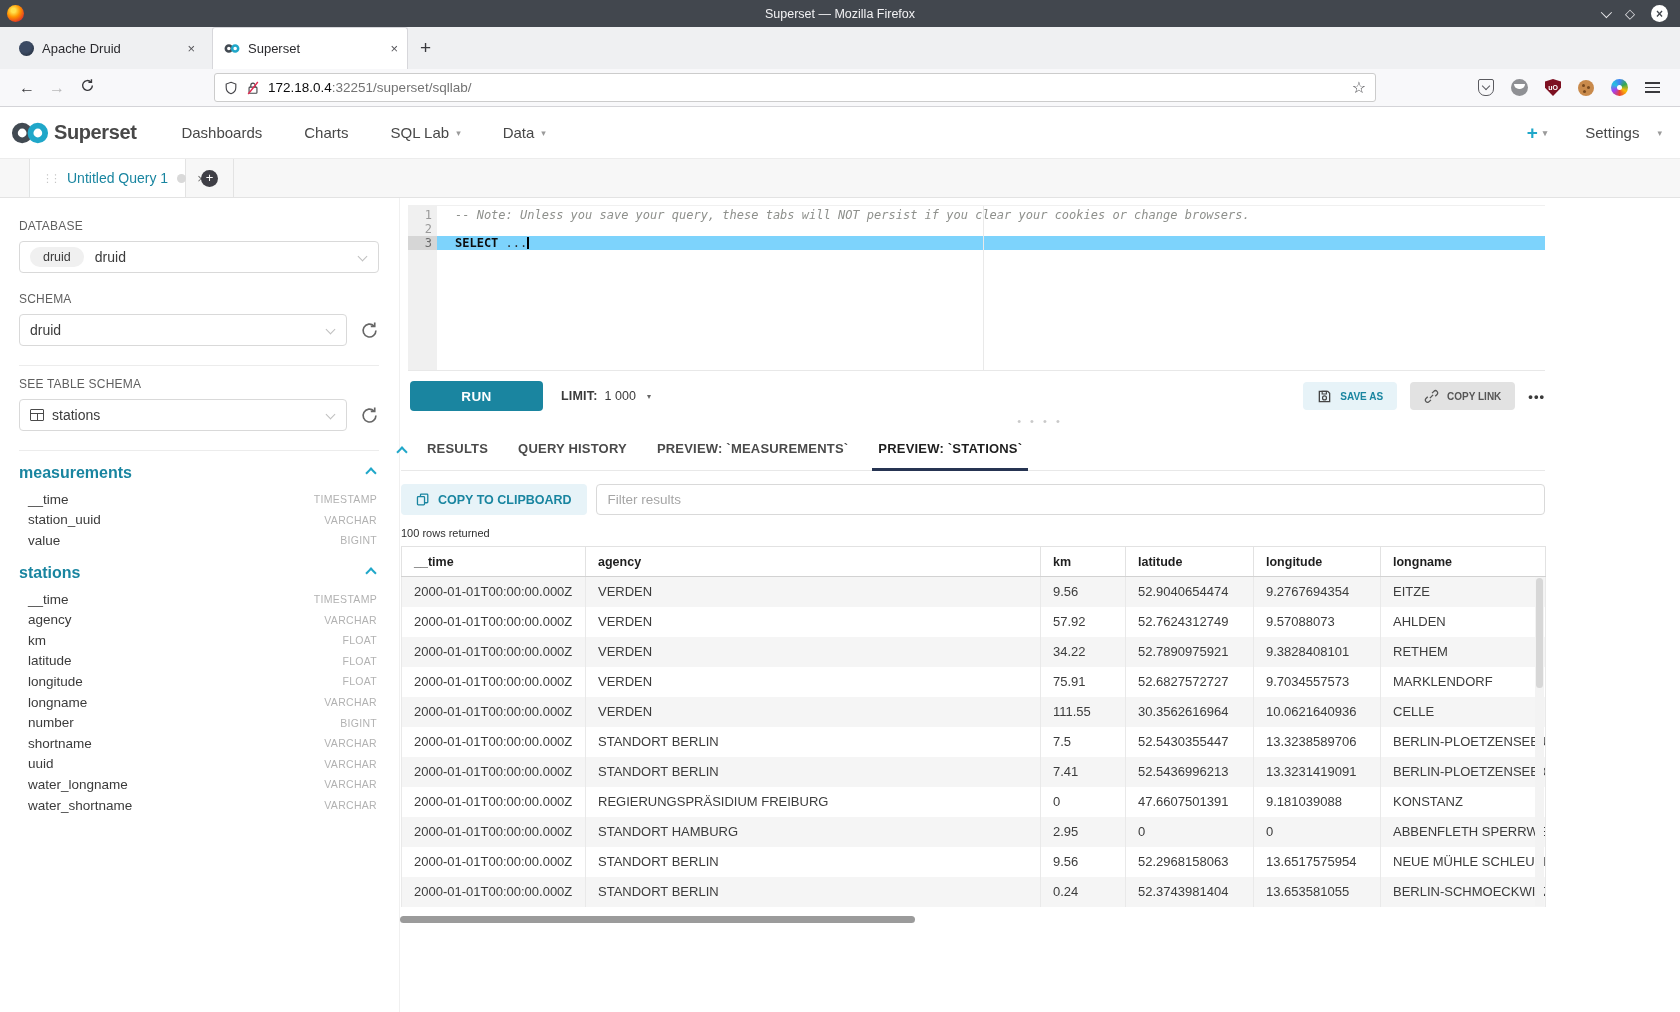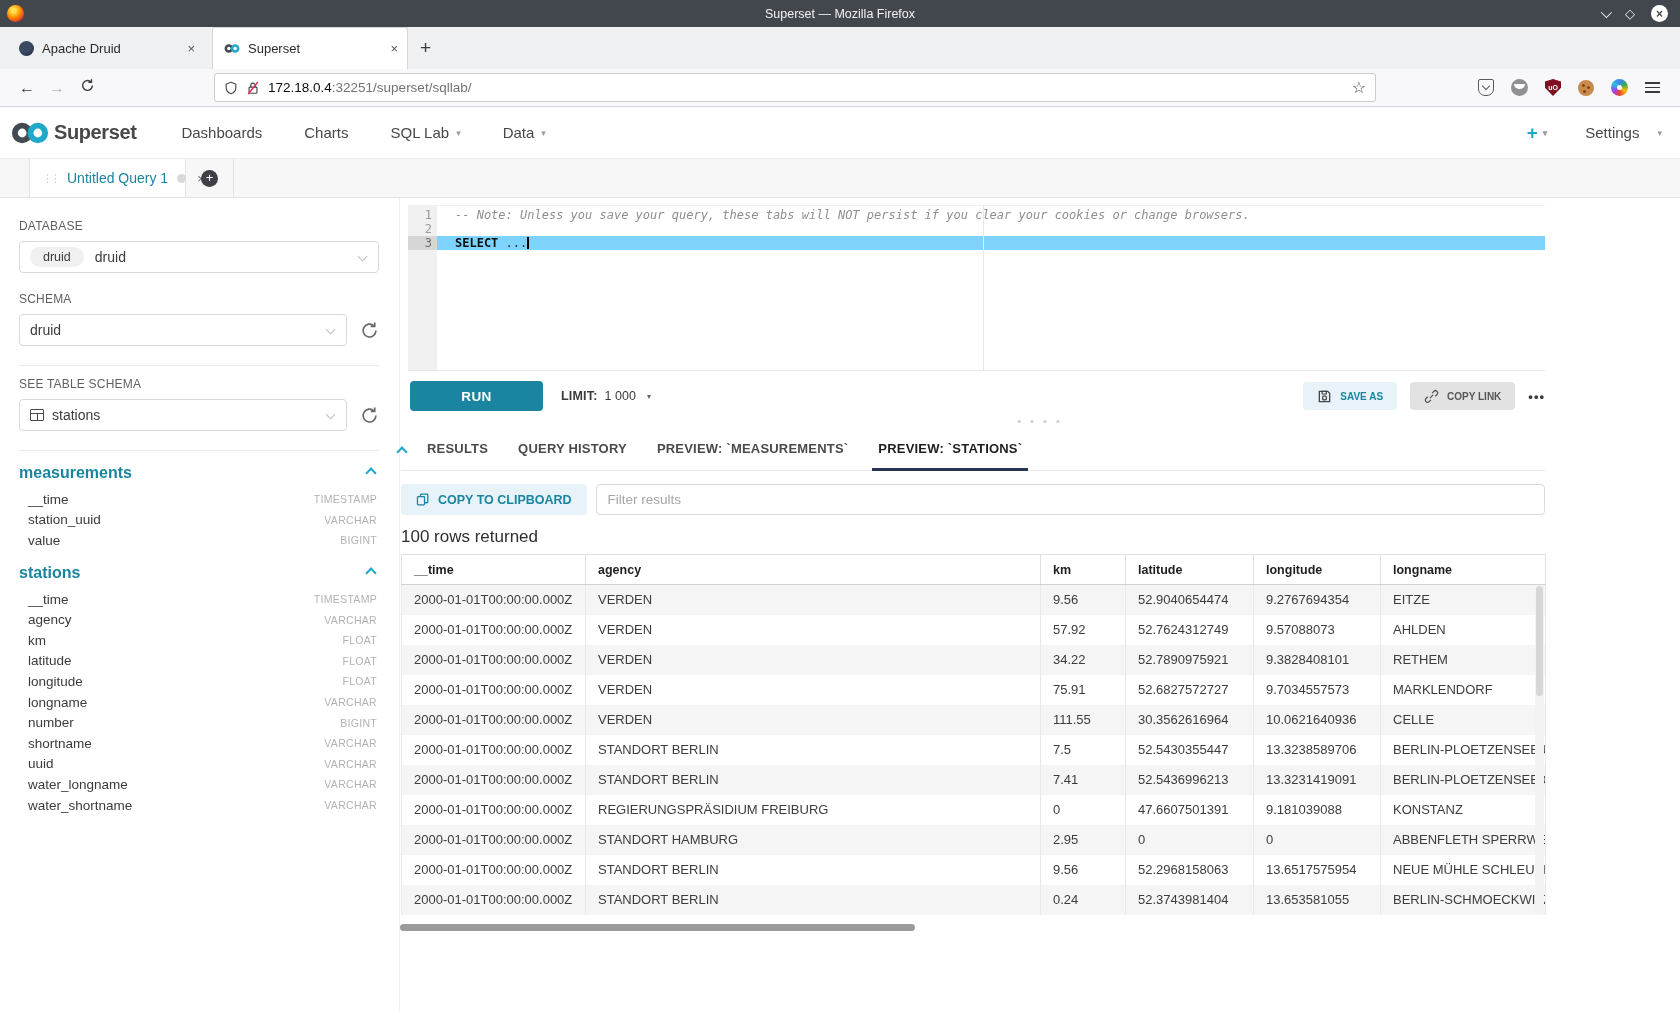--- a/index.html
+++ b/index.html
@@ -116,21 +116,21 @@
   .collapse-chev{align-self:center;margin:6px 6px 0 -3px}
   .stab{display:flex;align-items:center;padding:0 15px;font-size:13px;font-weight:bold;color:#4a4a4a;letter-spacing:.2px;position:relative;white-space:nowrap}
   .stab.active{color:#1e1e1e}
   .stab.active::after{content:"";position:absolute;left:9px;right:9px;bottom:-1px;height:3px;background:#263452}
 
   .south-controls{display:flex;align-items:center;gap:9px;margin:13px 0 0 1px;width:1144px}
   .copy-clip{height:31px;background:#e7f3f8;border-radius:4px;color:#1985a0;font-weight:bold;font-size:12.5px;display:flex;align-items:center;gap:9px;padding:0 15px;flex:0 0 auto}
   .filter-input{flex:1;height:31px;border:1px solid #d9d9d9;border-radius:4px;padding:0 11px;font-size:13.5px;color:#3b3b3b;outline:none;font-family:"Liberation Sans",sans-serif}
   .filter-input::placeholder{color:#a6a6a6}
 
-  .rows-returned{margin:12px 0 0 1px;font-size:17px;color:#2e2e2e}
+  .rows-returned{margin:12px 0 0 1px;font-size:11px;color:#2e2e2e}
 
   .table-wrap{position:relative;width:1144px;margin:7px 0 0 1px}
   table.rt{border-collapse:collapse;table-layout:fixed;width:1144px;font-size:13px}
   .rt th{height:30px;text-align:left;padding:0 12px;font-size:12.5px;font-weight:bold;color:#1f1f1f;background:#fff;border:1px solid #e2e2e2;border-bottom:1px solid #d2d2d2;white-space:nowrap;overflow:hidden}
   .rt td{height:30px;padding:0 12px;color:#3c3c3c;border-left:1px solid #e9e9e9;border-right:1px solid #e9e9e9;white-space:nowrap;overflow:hidden}
   .rt tbody tr:nth-child(odd) td{background:#f5f5f5}
   .rt th:nth-child(1),.rt td:nth-child(1){width:184px}
   .rt th:nth-child(2),.rt td:nth-child(2){width:455px}
   .rt th:nth-child(3),.rt td:nth-child(3){width:85px}
   .rt th:nth-child(4),.rt td:nth-child(4){width:128px}

